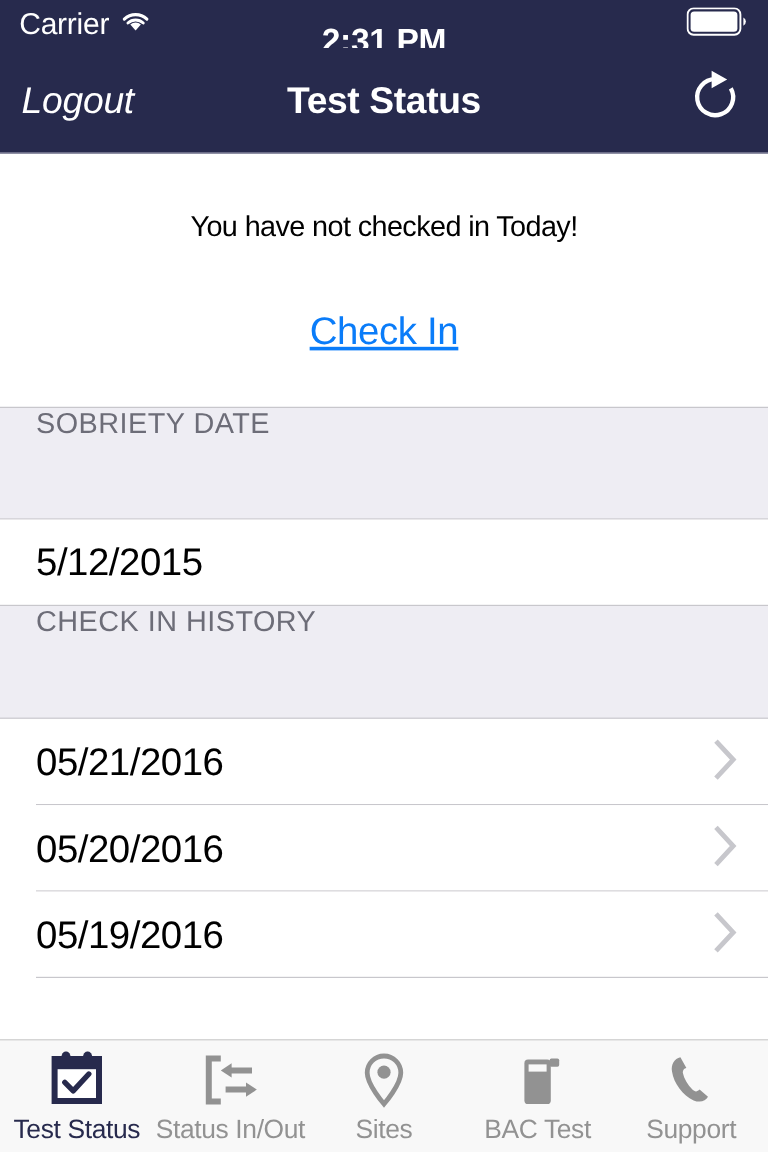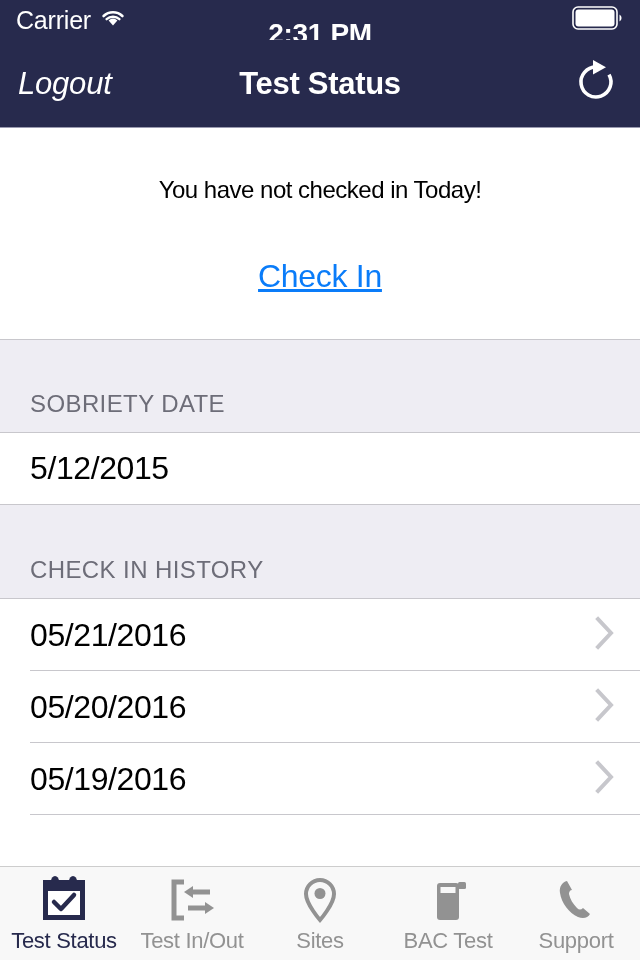--- a/index.html
+++ b/index.html
@@ -110,21 +110,20 @@
     font-size: 32px;
     color: #0a7cf9;
     letter-spacing: -0.3px;
   }
 
   
   .section-header {
     background: #eeedf3;
     height: 94px;
     display: flex;
-    align-items: flex-end;
     padding: 0 30px 14px 30px;
     border-bottom: 1px solid #c8c7cc;
   }
   .section-header.first { border-top: 1px solid #c8c7cc; }
   .section-header-text {
     font-size: 24px;
     color: #6d6d78;
     letter-spacing: 0.4px;
   }
 
@@ -297,21 +296,21 @@
   <div class="tab-item">
     <span class="tab-icon">
       <svg width="52" height="48" viewBox="0 0 52 48">
         <path d="M18 6 H8 V42 H18" stroke="#929292" stroke-width="5" fill="none"></path>
         <path d="M44 16 H26" stroke="#929292" stroke-width="5" fill="none"></path>
         <path d="M27 10 L18 16 L27 22 Z" fill="#929292"></path>
         <path d="M22 32 H40" stroke="#929292" stroke-width="5" fill="none"></path>
         <path d="M39 26 L48 32 L39 38 Z" fill="#929292"></path>
       </svg>
     </span>
-    <span class="tab-label">Test In/Out</span>
+    <span class="tab-label">Status In/Out</span>
   </div>
 
   <div class="tab-item">
     <span class="tab-icon">
       <svg width="52" height="48" viewBox="0 0 52 48">
         <path d="M26 4 a14 14 0 0 0 -14 14 c0 10 14 26 14 26 s14 -16 14 -26 a14 14 0 0 0 -14 -14 z" fill="none" stroke="#929292" stroke-width="4"></path>
         <circle cx="26" cy="17.5" r="5.5" fill="#929292"></circle>
       </svg>
     </span>
     <span class="tab-label">Sites</span>

